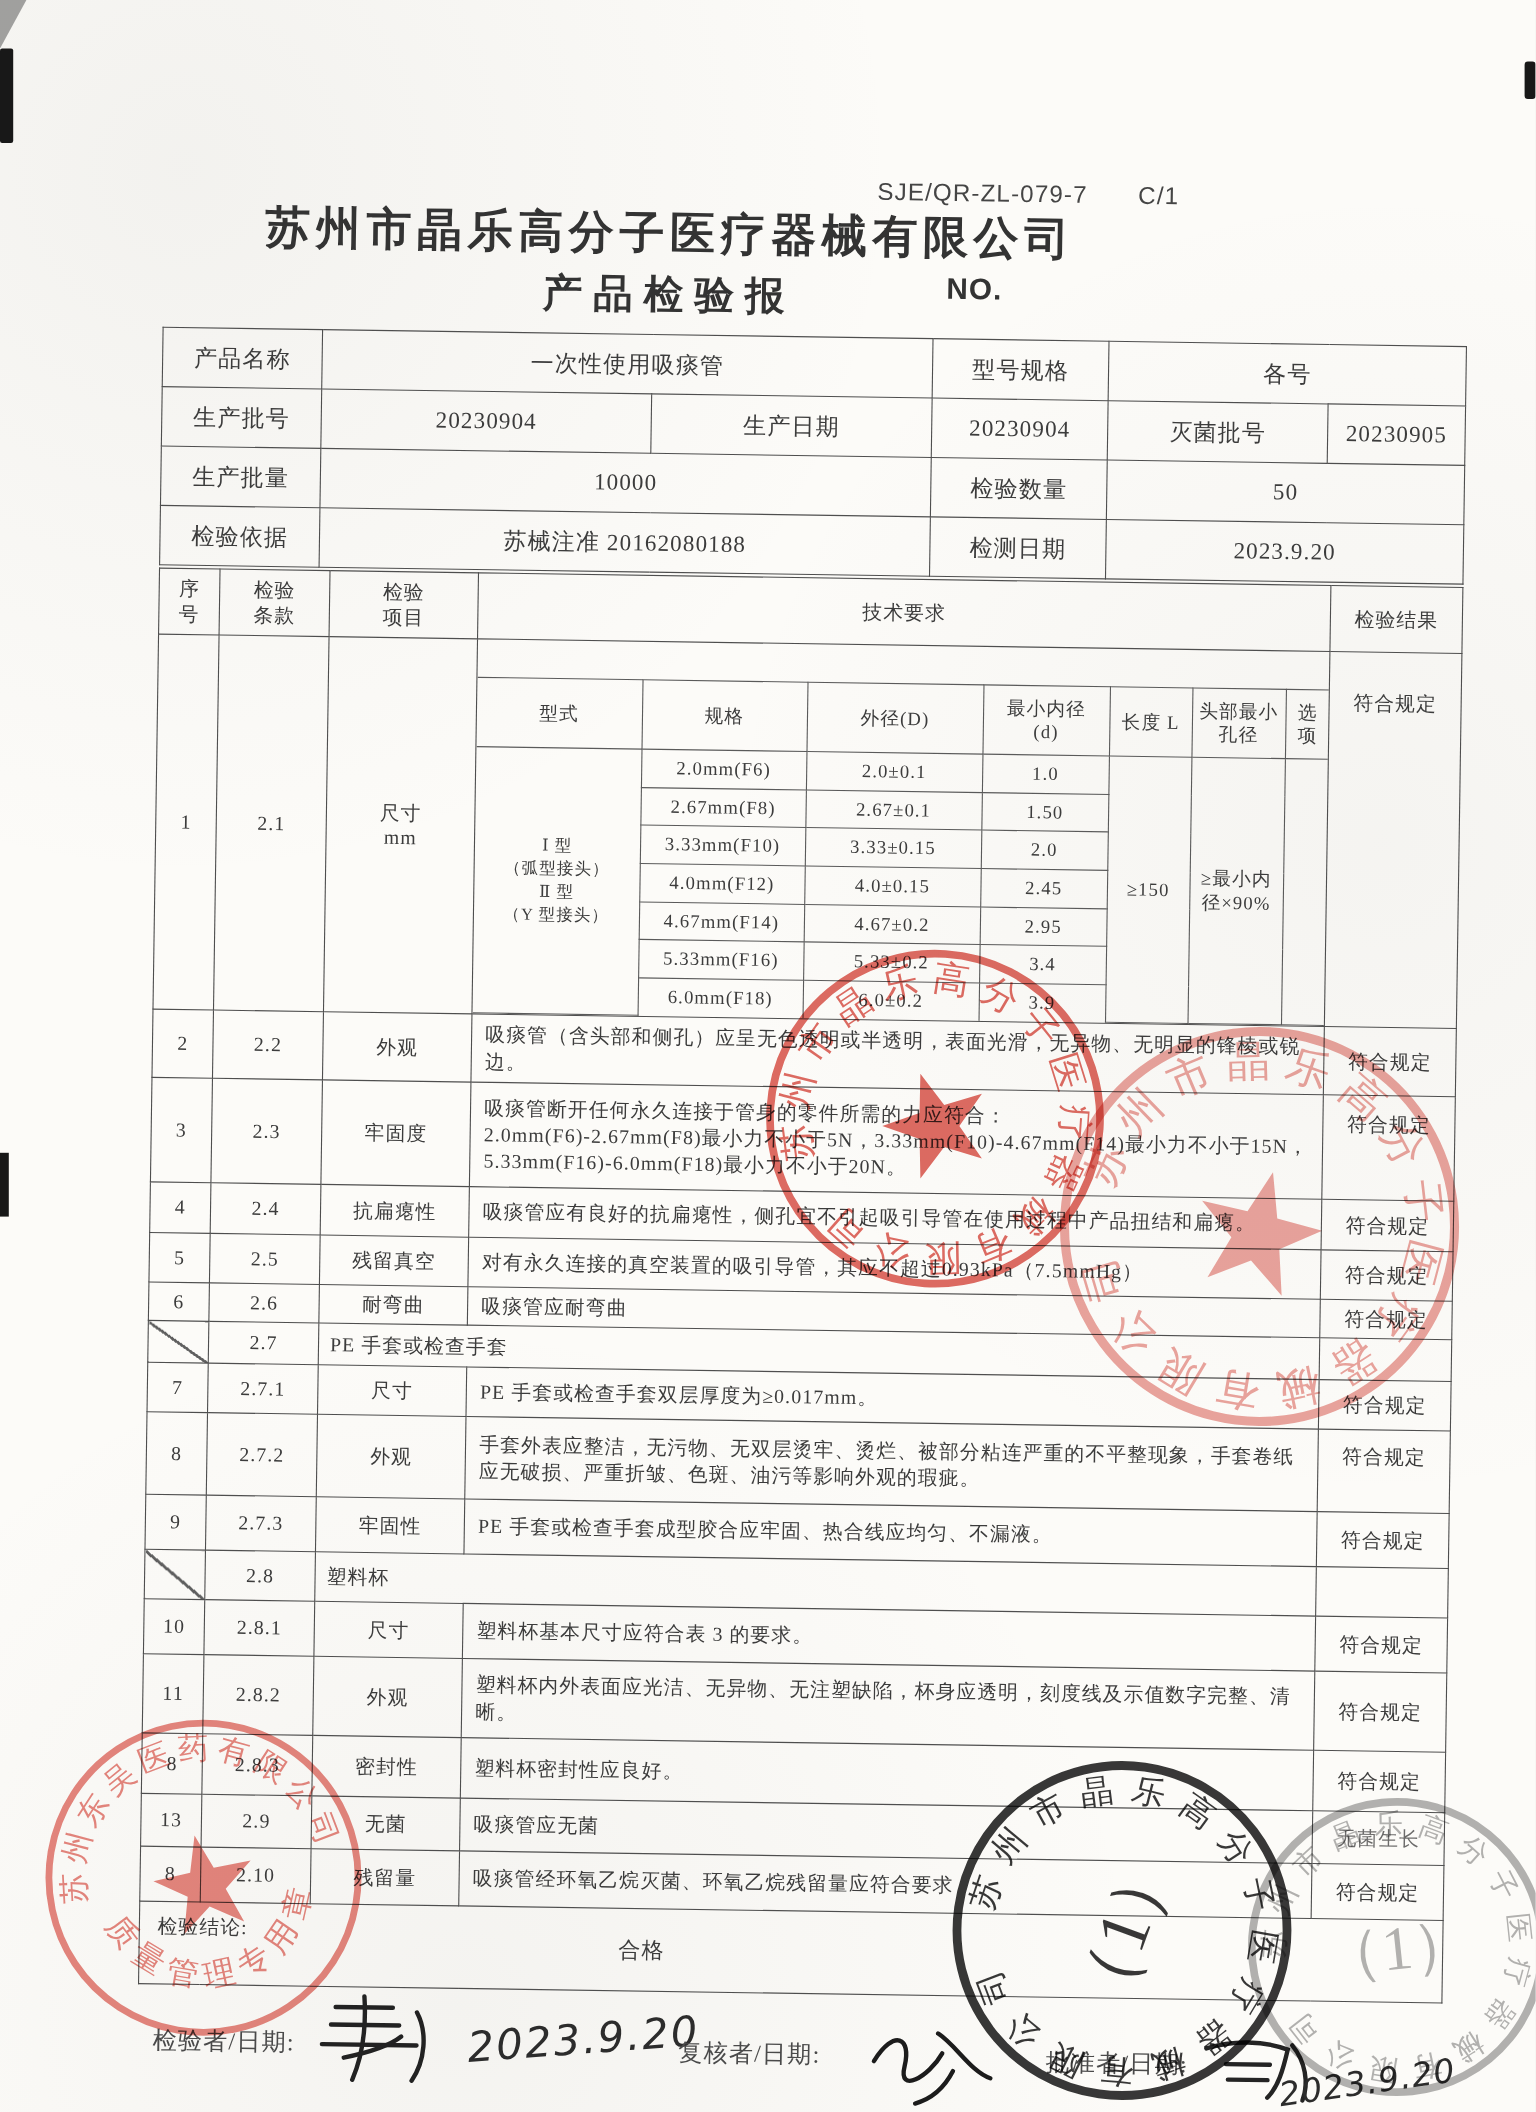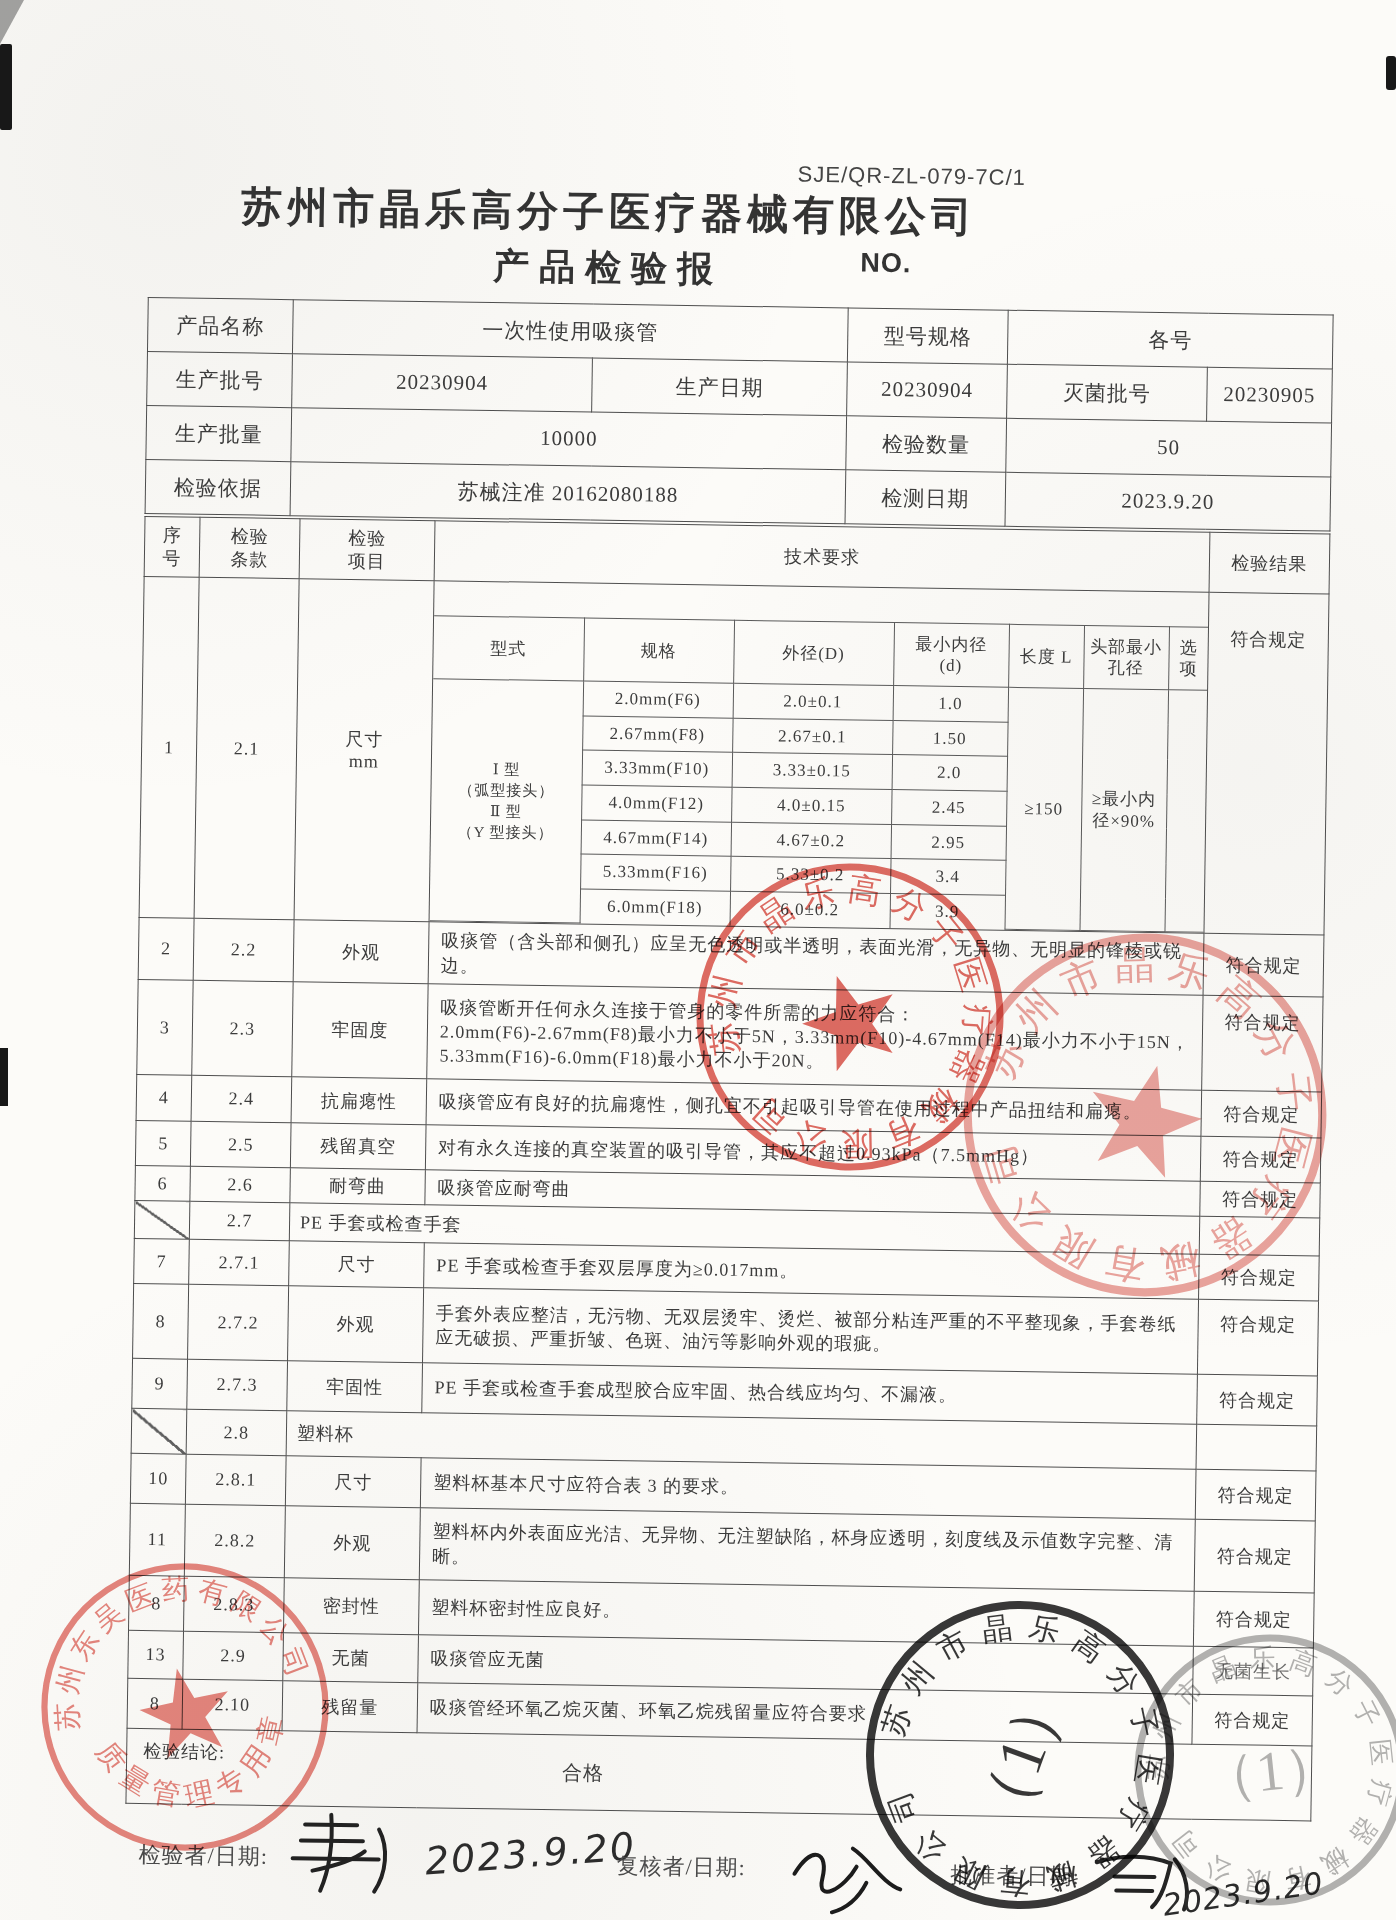--- a/index.html
+++ b/index.html
@@ -12,21 +12,21 @@
   .paper{position:absolute;inset:0;background:#fcfbf8;
     background-image:
       radial-gradient(circle at 12% 8%, rgba(160,160,155,.10), transparent 30%),
       radial-gradient(circle at 90% 40%, rgba(150,150,145,.07), transparent 35%),
       radial-gradient(circle at 30% 95%, rgba(150,150,145,.08), transparent 30%);
   }
   .doc{position:absolute;left:150px;top:148px;width:1190px;
     transform:rotate(0.85deg);transform-origin:0 0;}
   .doc-code{position:absolute;top:4px;left:648px;font-size:22px;letter-spacing:1px;
     font-family:"Liberation Sans","DejaVu Sans",sans-serif;color:#454545;}
-  .doc-code .pg{}
+  .doc-code .pg{margin-left:46px;}
   .company{margin:30px 270px 0 0;text-align:center;font-size:41px;font-weight:700;
     letter-spacing:5px;color:#333;}
   .subtitle{position:relative;margin:4px 270px 0 0;text-align:center;font-size:36px;
     font-weight:700;letter-spacing:10px;color:#333;height:48px;}
   .subtitle .no{position:absolute;left:712px;top:0;font-size:27px;font-weight:600;
     letter-spacing:1px;font-family:"Liberation Sans","DejaVu Sans",sans-serif;}
 
   table{border-collapse:collapse;table-layout:fixed;}
   td,th{border:1px solid #4e4e4e;text-align:center;vertical-align:middle;
     font-weight:normal;padding:2px 4px;overflow:hidden;font-size:18px;letter-spacing:1px;}

